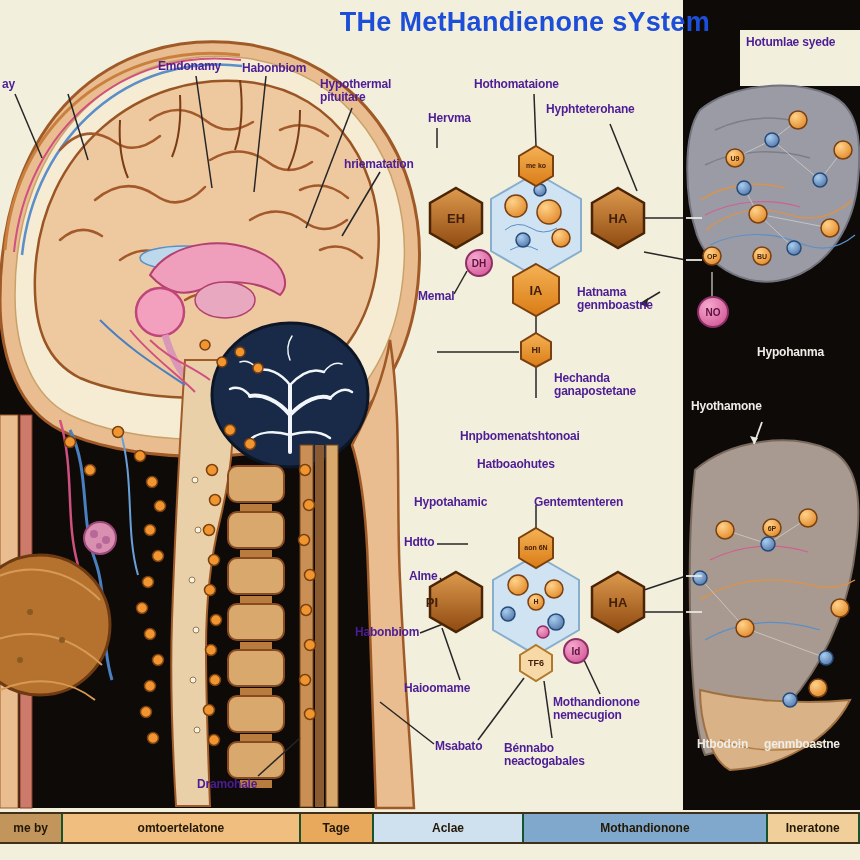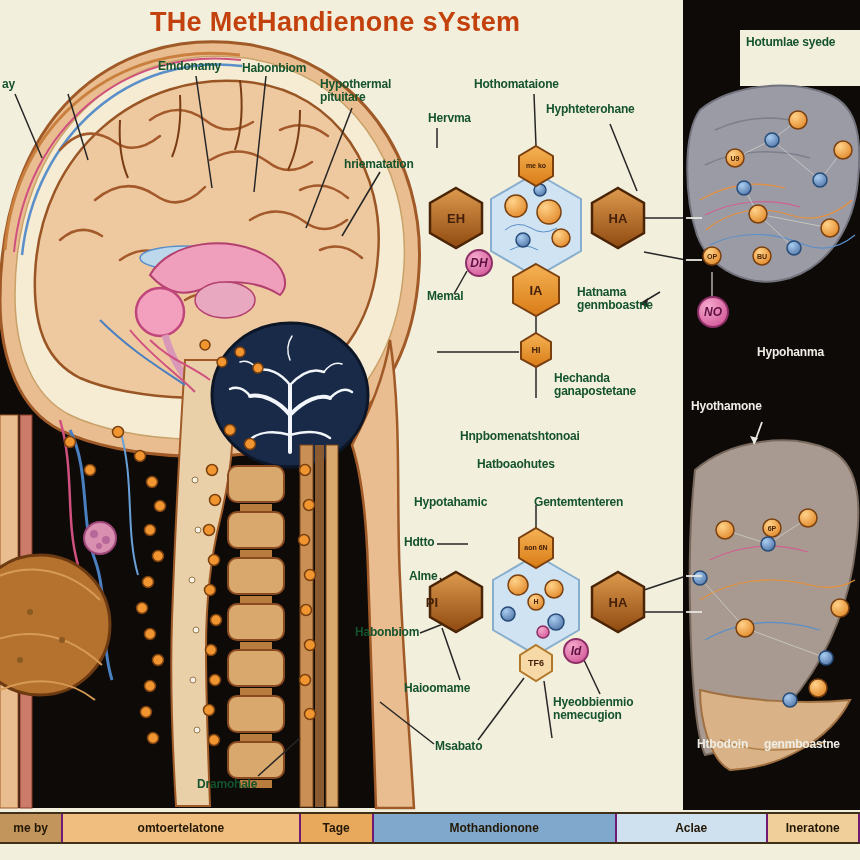--- a/index.html
+++ b/index.html
@@ -1,32 +1,32 @@
 <!DOCTYPE html>
 <html><head>
 <meta charset="utf-8">
 <style>
   html,body{margin:0;padding:0;background:#f3efdd;}
   .canvas{position:relative;width:860px;height:860px;overflow:hidden;background:#f3efdd;font-family:"Liberation Sans",sans-serif;}
   svg{position:absolute;left:0;top:0;}
-  .title{position:absolute;left:150px;top:8px;width:560px;text-align:left;
-         font:800 27px/1.05 "Liberation Sans",sans-serif;color:#c2410c;letter-spacing:.3px;z-index:5;}
-  .lbl{position:absolute;font:700 12px/1.12 "Liberation Sans",sans-serif;color:#14532d;
+  .title{position:absolute;left:150px;top:8px;width:560px;text-align:right;
+         font:800 27px/1.05 "Liberation Sans",sans-serif;color:#1d4ed8;letter-spacing:.3px;z-index:5;}
+  .lbl{position:absolute;font:700 12px/1.12 "Liberation Sans",sans-serif;color:#4c1d95;
        letter-spacing:-.2px;z-index:5;}
   .lblw{color:#efeee6;}
   .node-label{position:absolute;transform:translate(-50%,-50%);font-weight:700;color:#44200a;
               font-size:13px;white-space:nowrap;z-index:6;font-family:"Liberation Sans",sans-serif;}
   .nl-md{font-size:9px;}
-  .nl-sm{font-size:12px;color:#5e1040;font-style:italic;}
+  .nl-sm{font-size:10px;color:#5e1040;}
   .nl-xs{font-size:7px;white-space:normal;width:26px;text-align:center;line-height:1.05;}
   .nl-sph{font-size:7px;color:#4a2404;}
   .strip{position:absolute;left:0;top:812px;width:860px;height:32px;display:flex;z-index:7;
          border-top:2px solid #40301a;border-bottom:2px solid #40301a;box-sizing:border-box;}
   .cell{display:flex;align-items:center;justify-content:center;box-sizing:border-box;
-        font:700 12px "Liberation Sans",sans-serif;color:#231806;border-right:2px solid #701a75;}
+        font:700 12px "Liberation Sans",sans-serif;color:#231806;border-right:2px solid #14532d;}
   .cell:first-child{border-left:none;}
   .c1{width:65px;background:#c2955c;}
   .c2{width:244px;background:#f0be7e;}
   .c3{width:75px;background:#e8a95c;}
   .c4{width:250px;background:#7fa8cc;}
   .c5{width:155px;background:#cfe0ee;}
   .c6{width:95px;background:#f0cf9a;}
 </style>
 </head>
 <body>
@@ -383,37 +383,38 @@
 </svg>
 
 <div class="title">THe MetHandienone sYstem</div>
 
 <div class="lbl" style="left:2px;top:78px">ay</div>
 <div class="lbl" style="left:158px;top:60px">Emdonamy</div>
 <div class="lbl" style="left:242px;top:62px">Habonbiom</div>
 <div class="lbl" style="left:320px;top:78px;width:88px">Hypothermal pituitare</div>
 <div class="lbl" style="left:428px;top:112px">Hervma</div>
 <div class="lbl" style="left:344px;top:158px">hriematation</div>
-<div class="lbl" style="left:427px;top:290px">Memal</div>
+<div class="lbl" style="left:418px;top:290px">Memal</div>
 <div class="lbl" style="left:197px;top:778px">Dramohale</div>
 
 <div class="lbl" style="left:474px;top:78px">Hothomataione</div>
 <div class="lbl" style="left:546px;top:103px">Hyphteterohane</div>
 <div class="lbl" style="left:577px;top:286px;width:88px">Hatnama genmboastne</div>
 <div class="lbl" style="left:554px;top:372px;width:112px">Hechanda ganapostetane</div>
 <div class="lbl" style="left:460px;top:430px">Hnpbomenatshtonoai</div>
 <div class="lbl" style="left:477px;top:458px">Hatboaohutes</div>
 <div class="lbl" style="left:414px;top:496px">Hypotahamic</div>
 <div class="lbl" style="left:534px;top:496px">Gentemtenteren</div>
 <div class="lbl" style="left:404px;top:536px">Hdtto</div>
 <div class="lbl" style="left:409px;top:570px">Alme</div>
 <div class="lbl" style="left:355px;top:626px">Habonbiom</div>
 <div class="lbl" style="left:404px;top:682px">Haioomame</div>
-<div class="lbl" style="left:553px;top:696px;width:112px">Hyeobbienmio nemecugion</div>
+<div class="lbl" style="left:553px;top:696px;width:112px">Mothandionone nemecugion</div>
 <div class="lbl" style="left:435px;top:740px">Msabato</div>
+<div class="lbl" style="left:504px;top:742px;width:112px">Bénnabo neactogabales</div>
 
 <div class="lbl" style="left:746px;top:36px;width:100px">Hotumlae syede</div>
 <div class="lbl lblw" style="left:757px;top:346px">Hypohanma</div>
 <div class="lbl lblw" style="left:691px;top:400px">Hyothamone</div>
 <div class="lbl lblw" style="left:697px;top:738px">Htbodoin</div>
 <div class="lbl lblw" style="left:764px;top:738px">genmboastne</div>
 
 <div class="node-label" style="left:456px;top:218px">EH</div>
 <div class="node-label nl-xs" style="left:536px;top:166px">me ko</div>
 <div class="node-label" style="left:618px;top:218px">HA</div>
@@ -430,18 +431,18 @@
 <div class="node-label nl-sph" style="left:735px;top:158px">U9</div>
 <div class="node-label nl-sph" style="left:712px;top:256px">OP</div>
 <div class="node-label nl-sph" style="left:762px;top:256px">BU</div>
 <div class="node-label nl-sm" style="left:713px;top:312px">NO</div>
 <div class="node-label nl-sph" style="left:772px;top:528px">6P</div>
 
 <div class="strip">
   <div class="cell c1">me by</div>
   <div class="cell c2">omtoertelatone</div>
   <div class="cell c3">Tage</div>
+  <div class="cell c5">Aclae</div>
   <div class="cell c4">Mothandionone</div>
-  <div class="cell c5">Aclae</div>
   <div class="cell c6">Ineratone</div>
 </div>
 
 </div>
 
 </body></html>

